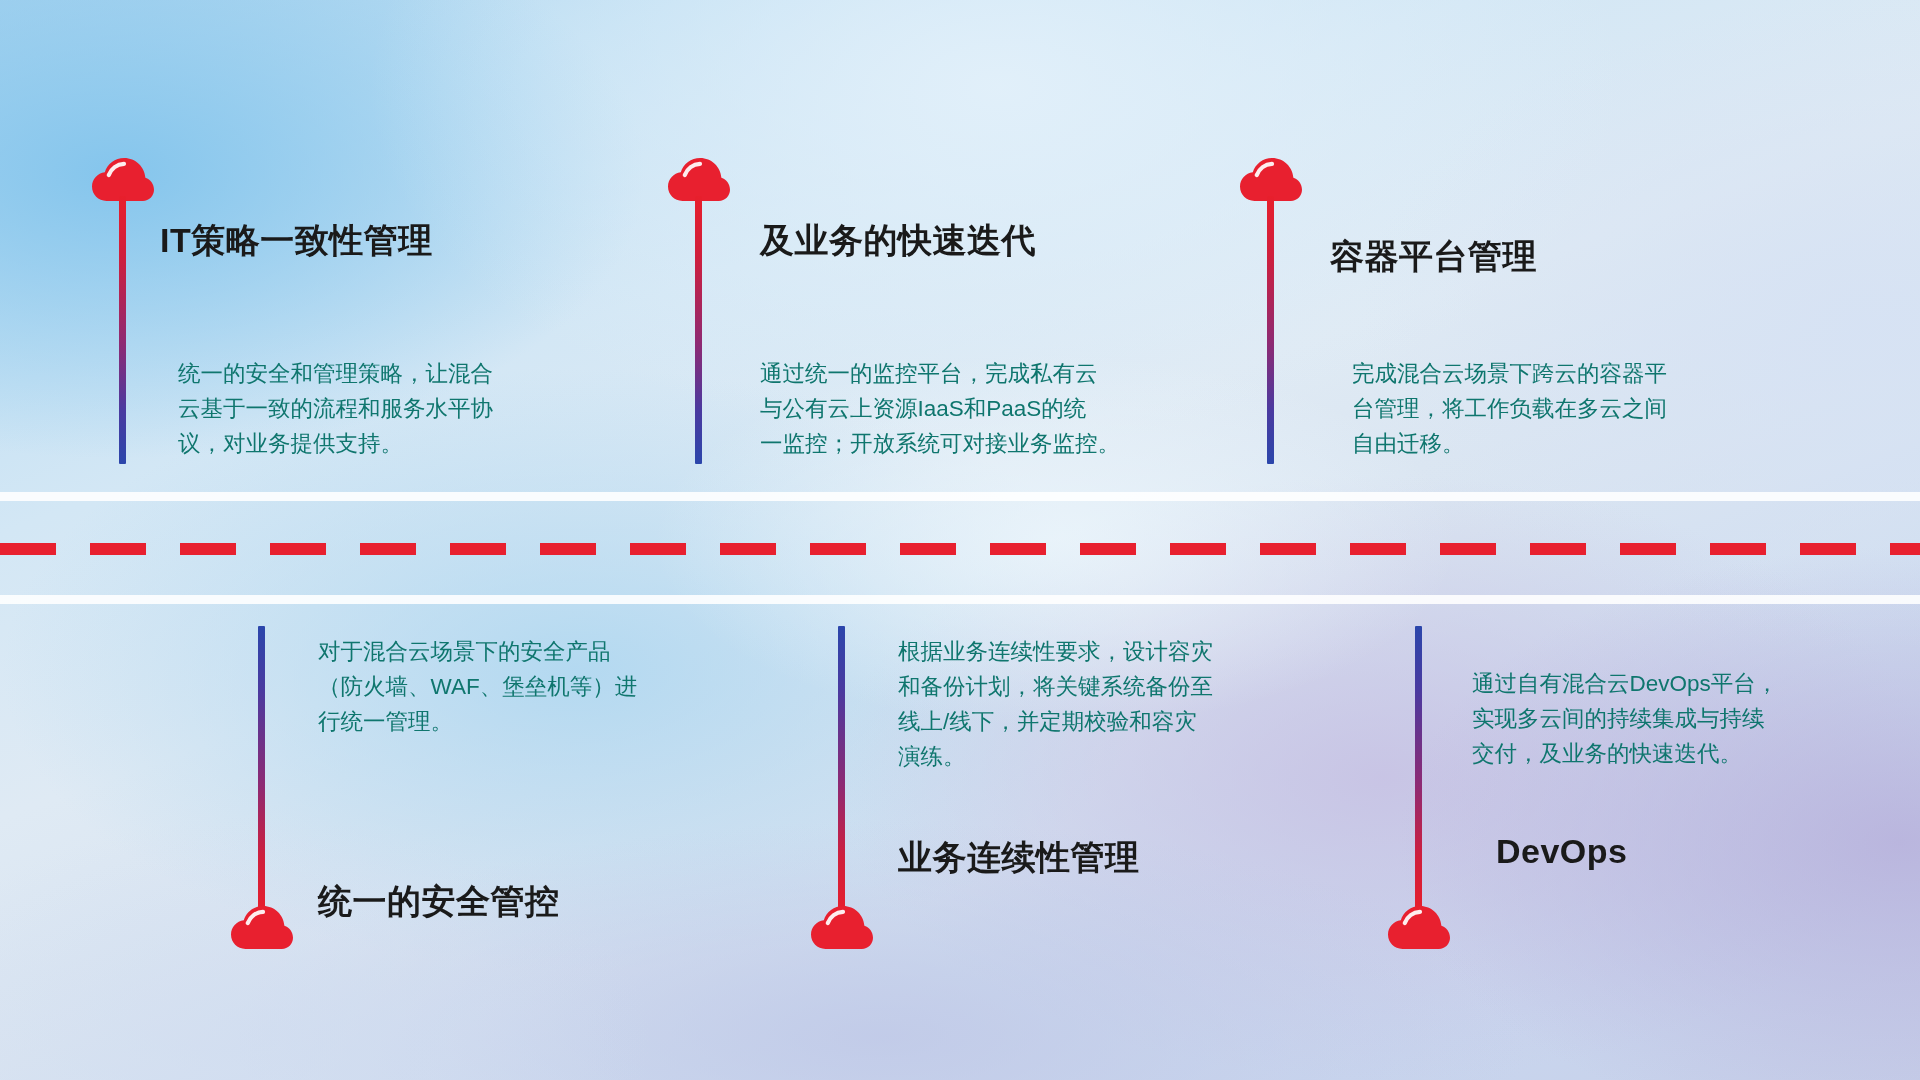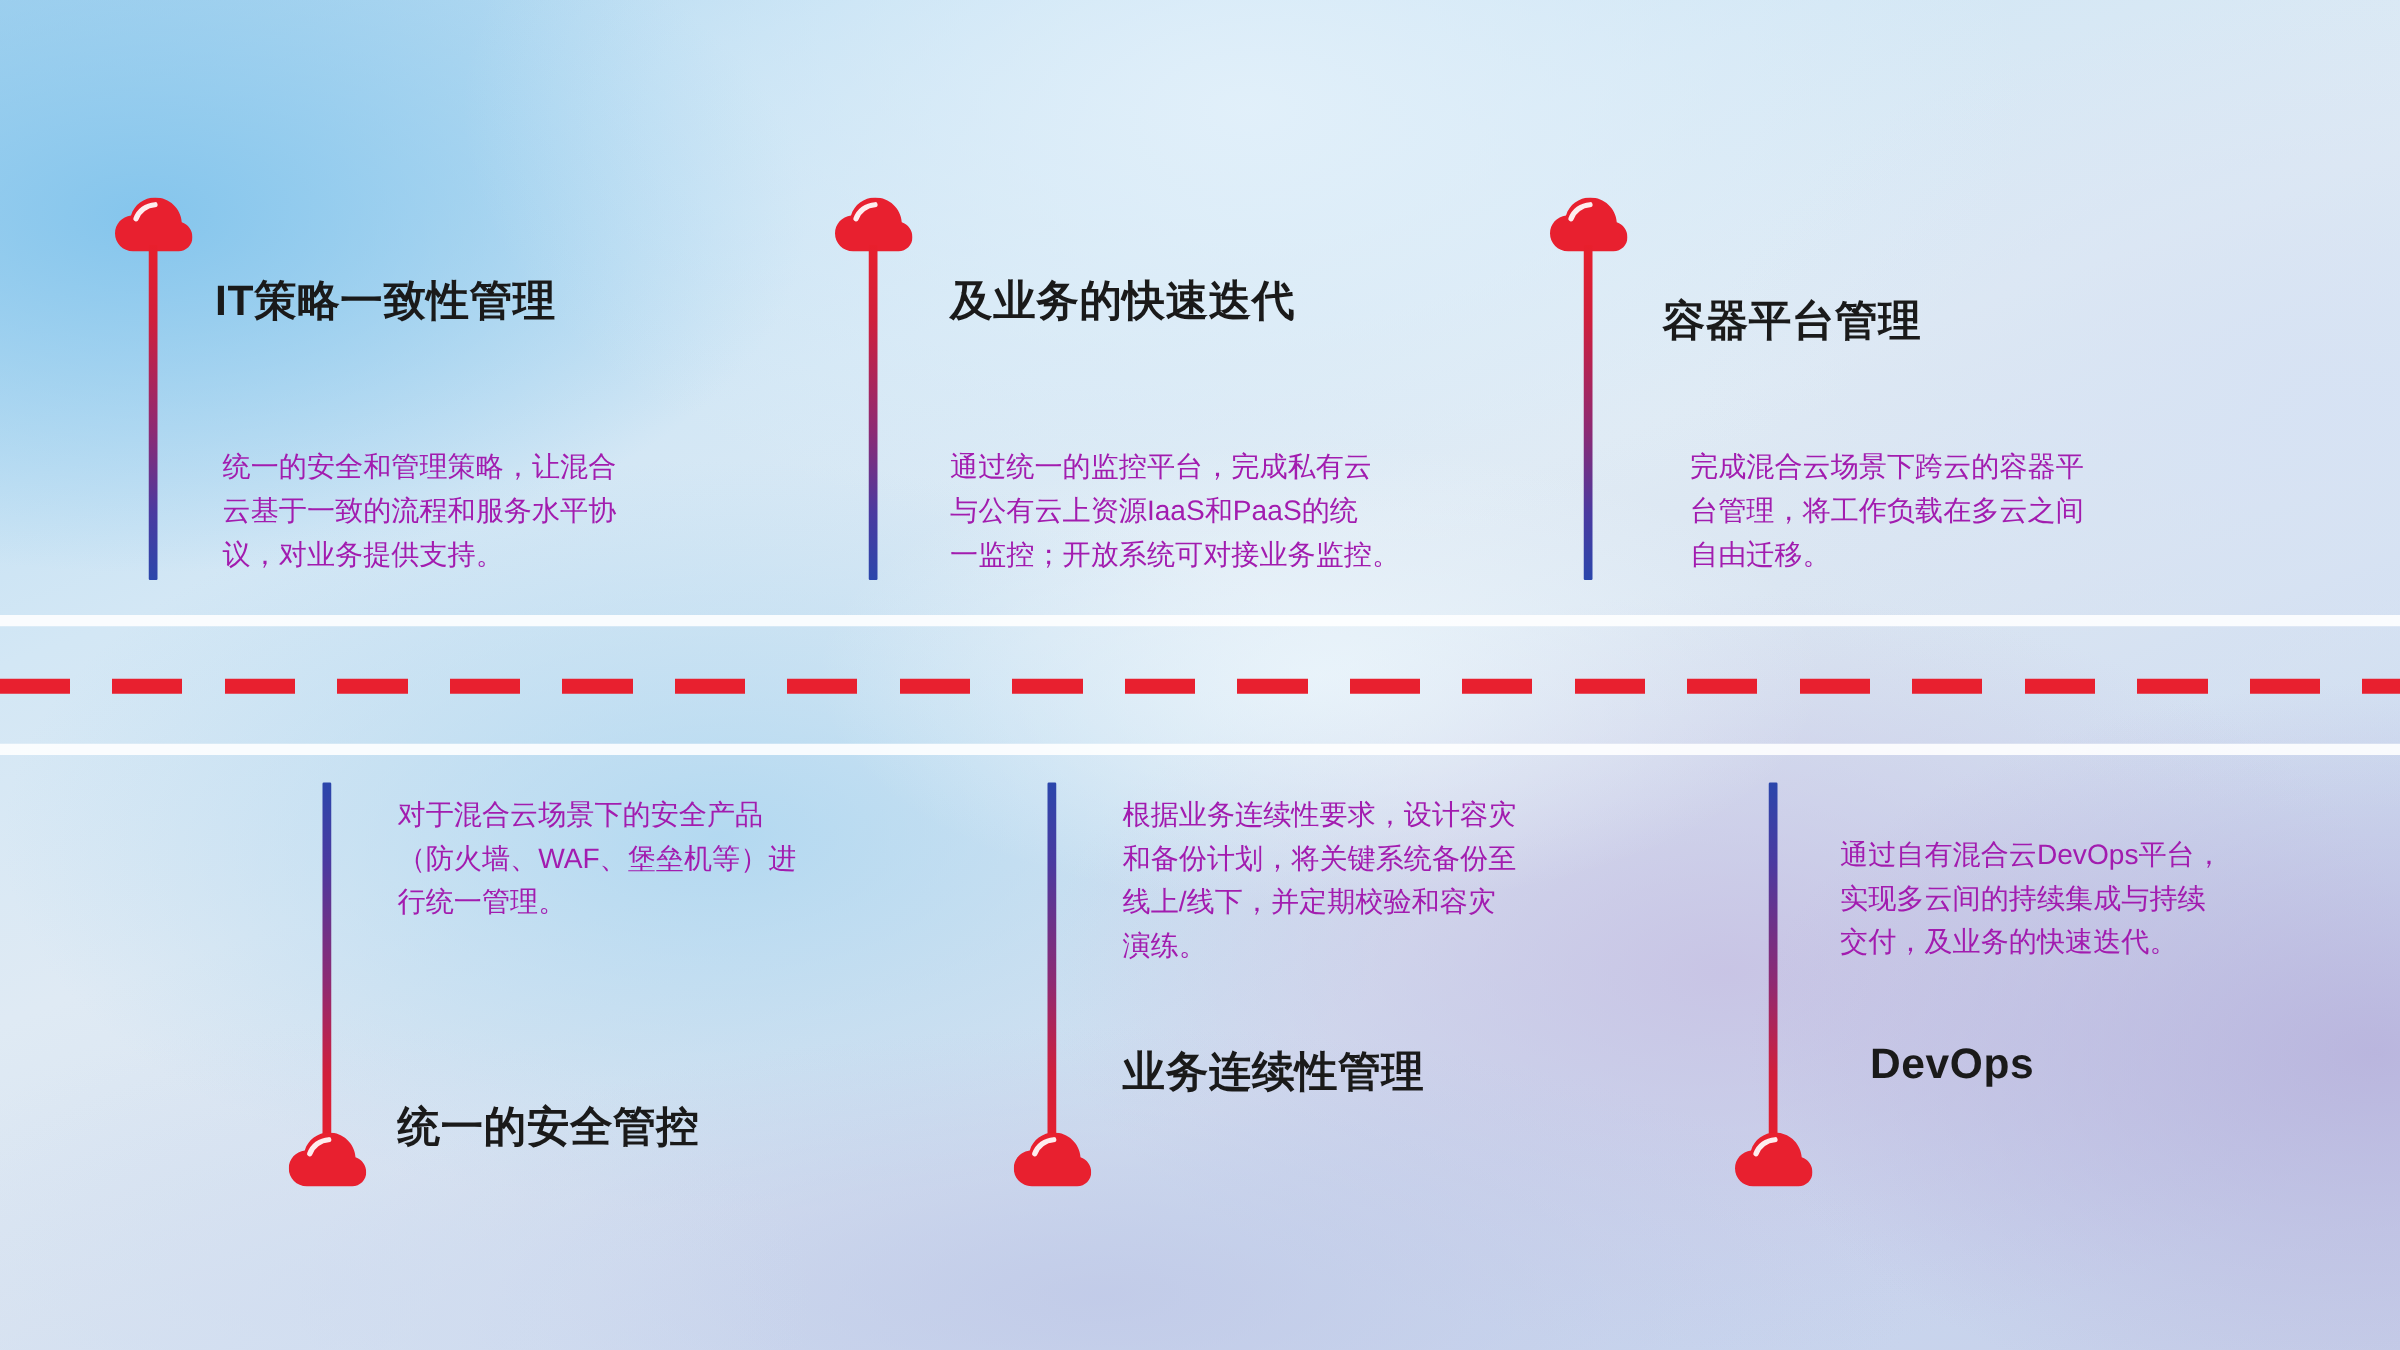--- a/index.html
+++ b/index.html
@@ -94,21 +94,21 @@
     font-size: 34px;
     font-weight: bold;
     color: #1a1a1a;
     letter-spacing: 0.5px;
     white-space: nowrap;
   }
   .card-body {
     position: absolute;
     font-size: 22.5px;
     line-height: 35px;
-    color: #a21caf;
+    color: #0f766e;
     white-space: pre-line;
   }
 
   
   .rule-white {
     position: absolute;
     left: 0;
     width: 1920px;
     height: 9px;
     background: rgba(255,255,255,0.88);
@@ -146,21 +146,21 @@
   <div class="card">
     <div class="pin" style="left:92px; top:158px;">
       <div class="cloud">
         <svg width="62" height="44" viewBox="0 0 62 44">
           <path d="M14.5 43 C6.2 43 0 36.6 0 28.6 C0 21.2 5.6 15.1 12.8 14.3 C15.3 5.9 23.1 0 32.2 0 C43.4 0 52.6 8.7 53.4 19.7 C58.5 21.4 62 26.2 62 31.8 C62 38.0 57.0 43 50.8 43 Z" fill="#e8202f"></path>
           <path d="M16.8 17.0 C19.2 10.6 25.1 6.2 32.0 5.8" stroke="#ffffff" stroke-width="4.2" stroke-linecap="round" fill="none" opacity="0.92"></path>
         </svg>
       </div>
     </div>
     <div class="bar bar-top" style="left:119px; top:196px; height:268px;"></div>
-    <div class="card-title" style="left:172px; top:218px;">IT策略一致性管理</div>
+    <div class="card-title" style="left:160px; top:218px;">IT策略一致性管理</div>
     <div class="card-body" style="left:178px; top:356px; width:420px;">统一的安全和管理策略，让混合
 云基于一致的流程和服务水平协
 议，对业务提供支持。</div>
   </div>
 
   <div class="card">
     <div class="pin" style="left:668px; top:158px;">
       <div class="cloud">
         <svg width="62" height="44" viewBox="0 0 62 44">
           <path d="M14.5 43 C6.2 43 0 36.6 0 28.6 C0 21.2 5.6 15.1 12.8 14.3 C15.3 5.9 23.1 0 32.2 0 C43.4 0 52.6 8.7 53.4 19.7 C58.5 21.4 62 26.2 62 31.8 C62 38.0 57.0 43 50.8 43 Z" fill="#e8202f"></path>

